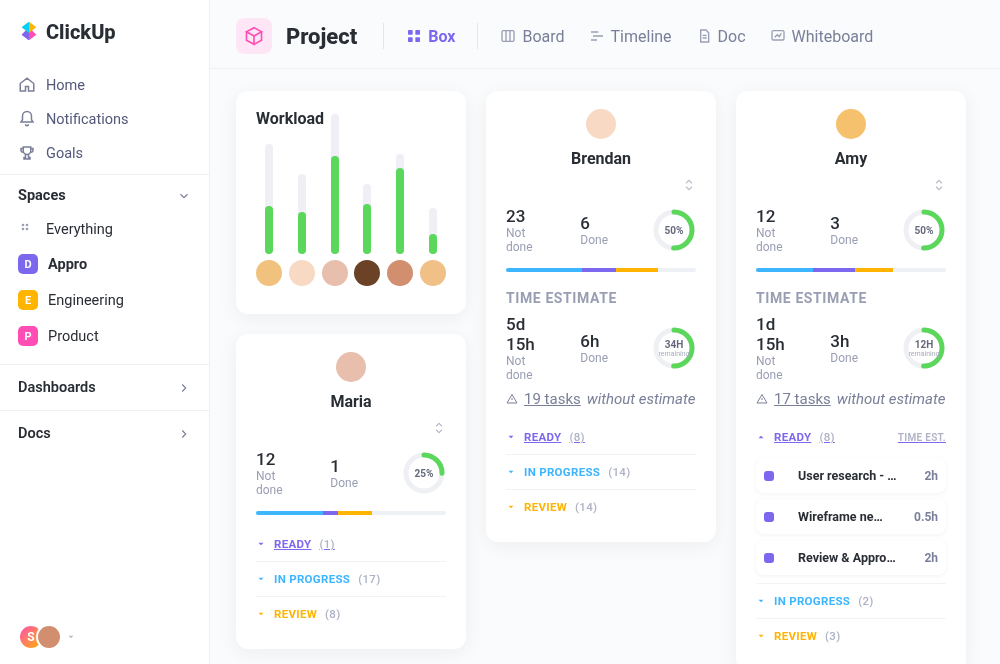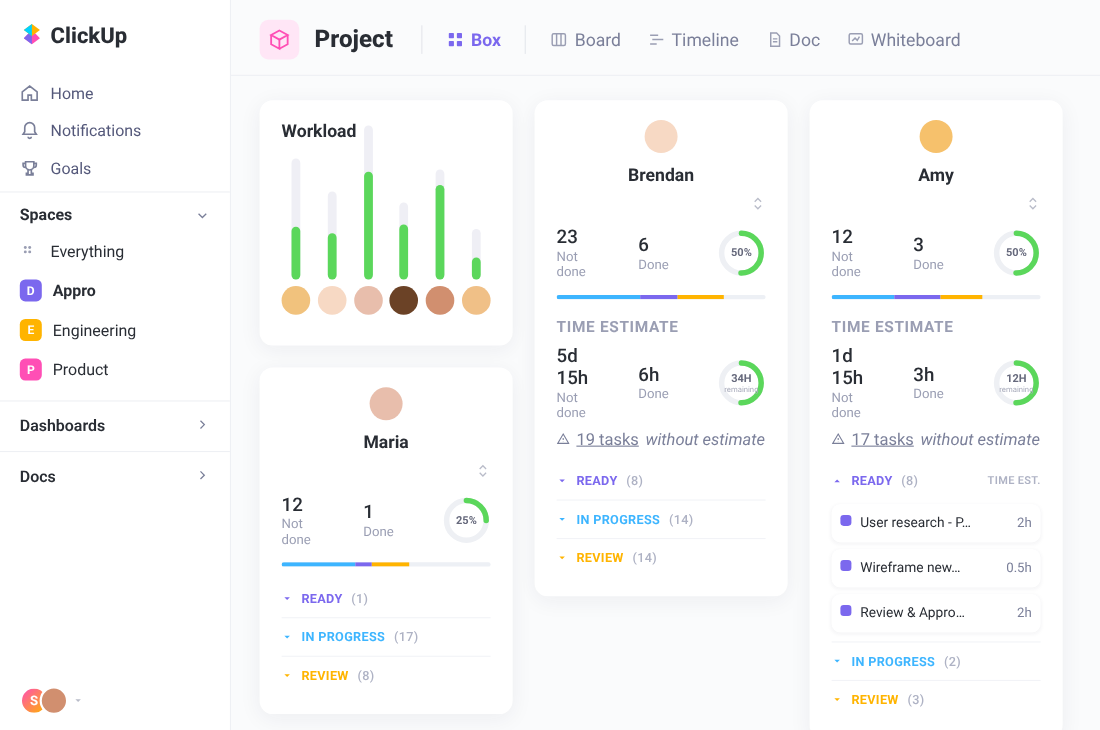--- a/index.html
+++ b/index.html
@@ -7,21 +7,21 @@
 .sidebar { width: 210px; background: #fff; border-right: 1px solid #eef0f4; display: flex; flex-direction: column; padding-top: 20px; }
 .logo { display: flex; align-items: flex-start; gap: 6px; padding: 0 18px 20px; font-weight: 800; font-size: 20px; }
 .logo-mark { width: 22px; height: 22px; }
 .nav-group { padding: 4px 0; }
 .nav-item { display: flex; align-items: center; gap: 10px; padding: 8px 18px; color: #54587a; cursor: pointer; font-size: 14.5px; }
 .nav-icon { width: 18px; height: 18px; flex-shrink: 0; display: flex; align-items: center; justify-content: center; }
 .section-hdr { display: flex; align-items: center; justify-content: space-between; padding: 12px 18px 8px; font-weight: 700; color: #292d34; font-size: 14.5px; border-top: 1px solid #eef0f4; cursor: pointer; }
 .space-item { display: flex; align-items: center; gap: 10px; padding: 8px 18px; font-size: 14.5px; cursor: pointer; }
 .space-item.active { font-weight: 700; }
 .space-badge { width: 20px; height: 20px; border-radius: 5px; display: flex; align-items: center; justify-content: center; color: #fff; font-size: 11px; font-weight: 700; }
-.section-row { display: flex; align-items: flex-start; justify-content: space-between; padding: 14px 18px; border-top: 1px solid #eef0f4; font-weight: 600; font-size: 14.5px; cursor: pointer; }
+.section-row { display: flex; align-items: center; justify-content: space-between; padding: 14px 18px; border-top: 1px solid #eef0f4; font-weight: 600; font-size: 14.5px; cursor: pointer; }
 .chev { width: 14px; height: 14px; }
 .user-corner { margin-top: auto; padding: 14px 18px; display: flex; align-items: center; gap: -6px; }
 .stack-avatar { width: 26px; height: 26px; border-radius: 50%; border: 2px solid #fff; margin-left: -8px; display: flex; align-items: center; justify-content: center; font-size: 12px; font-weight: 700; color: #fff; }
 .main { flex: 1; display: flex; flex-direction: column; }
 .topbar { display: flex; align-items: center; gap: 8px; padding: 18px 26px 14px; border-bottom: 1px solid #eef0f4; }
 .proj-icon { width: 36px; height: 36px; background: #ffe6f6; border-radius: 8px; display: flex; align-items: center; justify-content: center; }
 .proj-title { font-size: 22px; font-weight: 800; margin-right: 12px; margin-left: 6px; }
 .vsep { width: 1px; height: 26px; background: #e4e6ec; margin: 0 6px; }
 .view-tab { display: flex; align-items: center; gap: 6px; padding: 4px 8px; color: #7a7f99; font-size: 16px; cursor: pointer; }
 .view-tab.active { color: #7b68ee; font-weight: 700; }
@@ -46,26 +46,26 @@
 .ring-text { position: absolute; inset: 0; display: flex; align-items: center; justify-content: center; font-size: 10px; font-weight: 700; color: #66697c; flex-direction: column; }
 .ring-sub { font-size: 7px; font-weight: 400; color: #a8abbb; }
 .progress-line { height: 4px; background: #edf0f5; border-radius: 2px; margin-top: 14px; display: flex; overflow: hidden; }
 .seg { height: 100%; }
 .time-est-hdr { font-size: 14px; letter-spacing: 0.6px; color: #9a9eb3; font-weight: 700; margin-top: 18px; margin-bottom: 8px; }
 .warn-row { display: flex; align-items: center; gap: 6px; font-size: 15px; color: #7a7f99; margin-top: 8px; }
 .warn-row .link { color: #7a7f99; text-decoration: underline; }
 .warn-row .ital { font-style: italic; }
 .status-rows { margin-top: 12px; }
 .status-row { display: flex; align-items: center; gap: 8px; padding: 10px 0; border-top: 1px solid #f2f3f7; font-size: 11.5px; font-weight: 700; letter-spacing: 0.3px; cursor: pointer; }
-.status-row:first-child { border-top: none; }
+.status-row:first-child { border-top: none; text-decoration: underline; }
 .status-row .chv { color: inherit; }
 .status-count { color: #aeb2c4; font-weight: 500; }
 .time-est-r { margin-left: auto; font-size: 10px; color: #aeb2c4; font-weight: 600; }
 .task-list { margin: 4px 0 8px; }
-.task-item { display: flex; gap: 8px; padding: 10px 8px; font-size: 12.5px; border-radius: 8px; box-shadow: 0 1px 4px rgba(40,40,70,0.06); margin-bottom: 6px; background: #fff; }
+.task-item { display: flex; align-items: center; gap: 24px; padding: 10px 8px; font-size: 12.5px; border-radius: 8px; box-shadow: 0 1px 4px rgba(40,40,70,0.06); margin-bottom: 6px; background: #fff; font-weight: bold; }
 .task-sq { width: 10px; height: 10px; border-radius: 3px; background: #7b68ee; flex-shrink: 0; }
 .task-name { flex: 1; white-space: nowrap; overflow: hidden; text-overflow: ellipsis; }
 .task-time { font-size: 12px; color: #7a7f99; }
 svg { display: block; }
 </style>
 </head>
 <body>
 
 <aside class="sidebar">
   <div class="logo">

